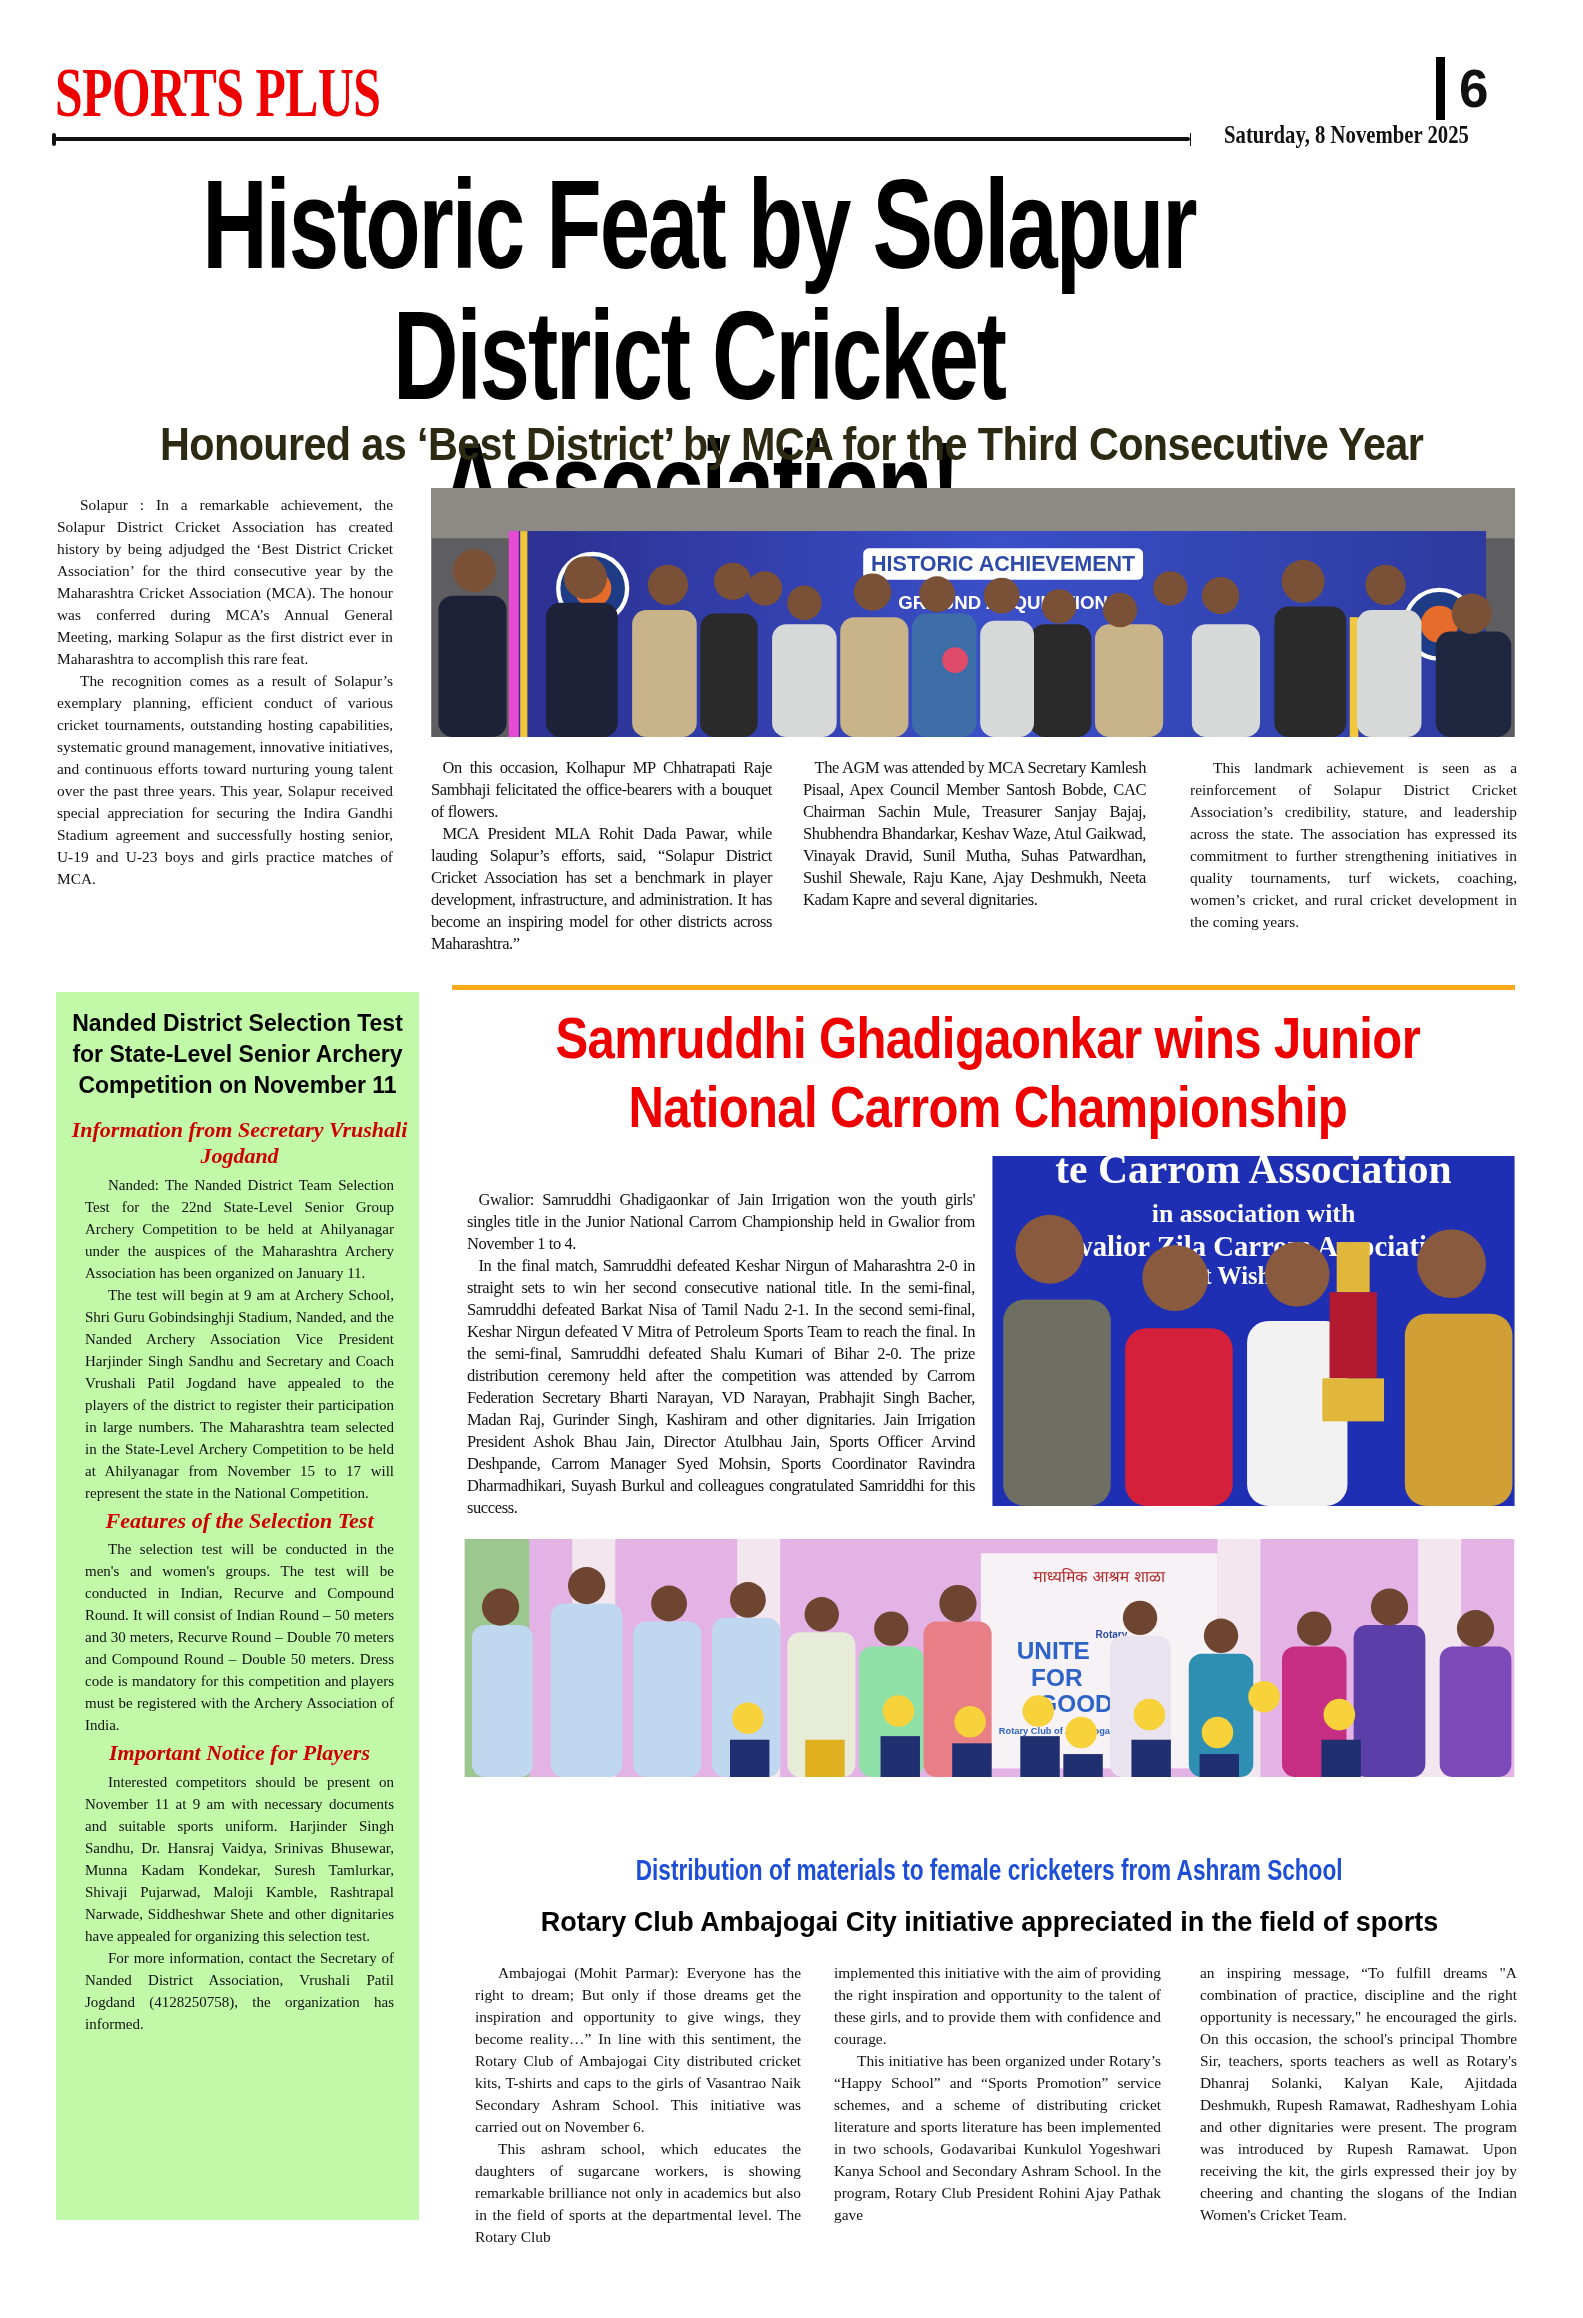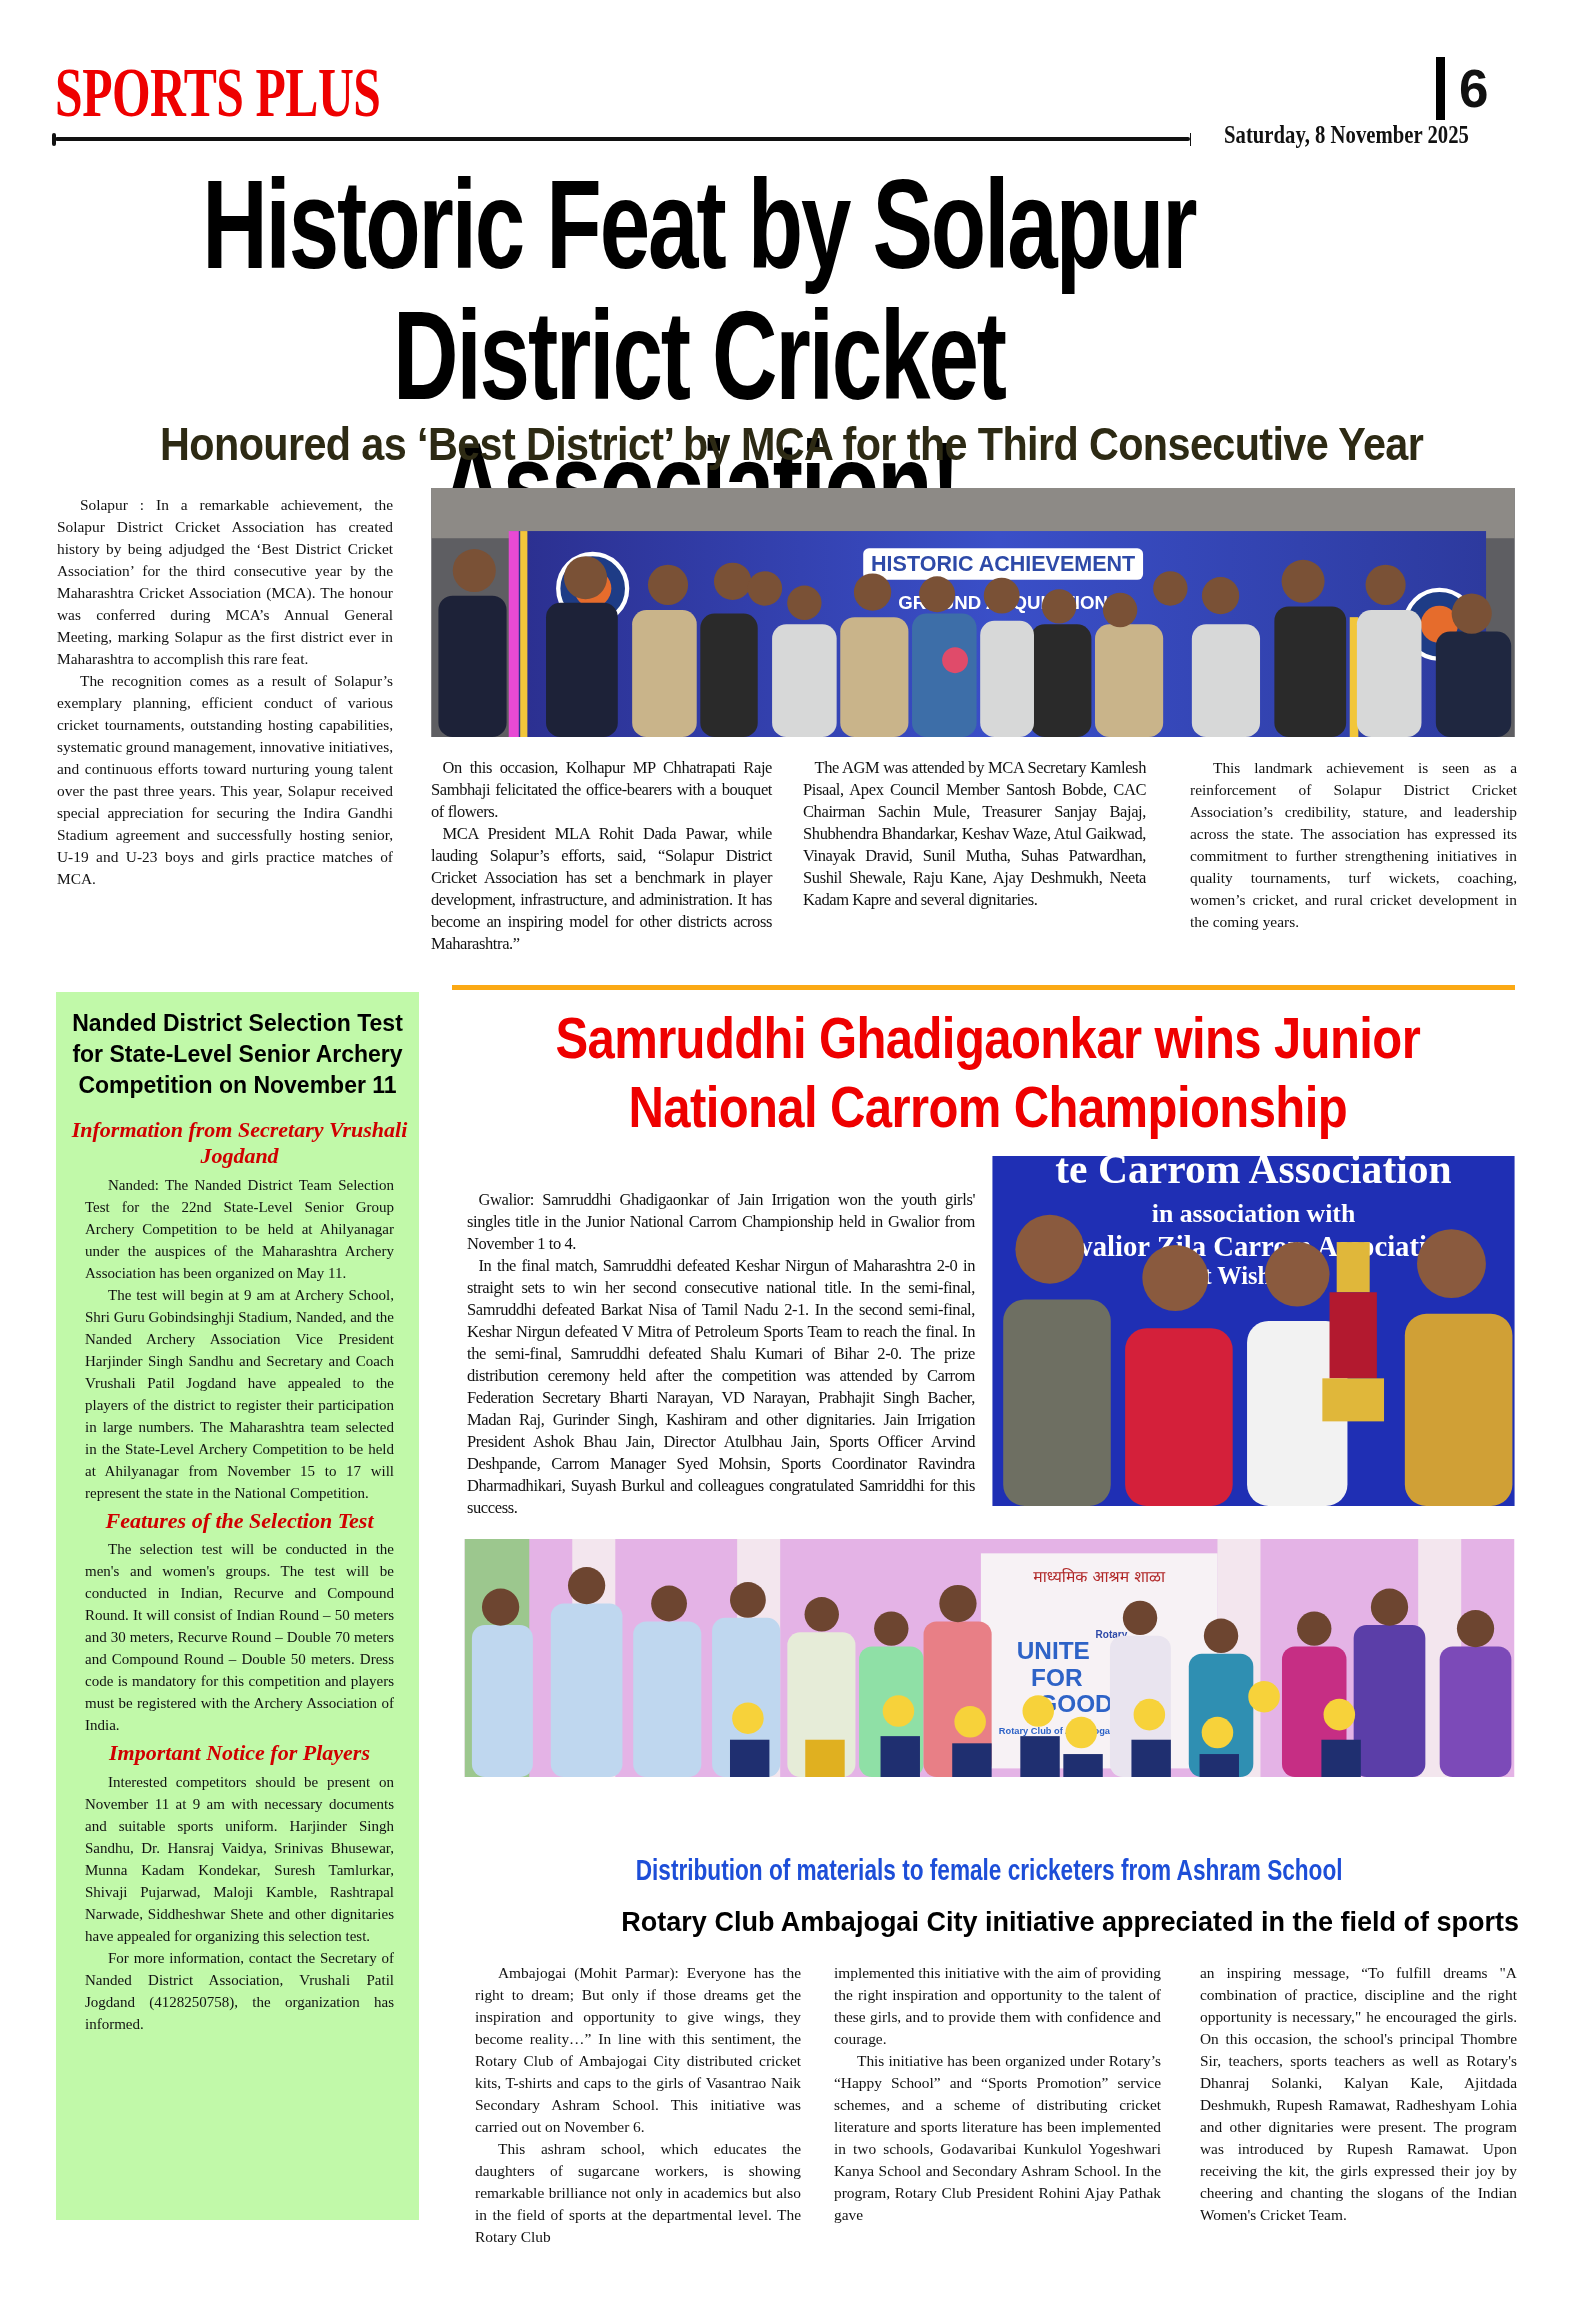--- a/index.html
+++ b/index.html
@@ -44,21 +44,21 @@
   
   #carrom-headline { left: 460px; top: 1004px; width: 1056px; text-align: center; font-family: "Liberation Sans", sans-serif; font-weight: 700; color: #ee0000; font-size: 57px; line-height: 69px; letter-spacing: -0.7px; }
   #carrom-headline span { display: inline-block; transform: scaleX(0.86); }
   #carrom-body { left: 467px; top: 1155px; width: 508px; margin-top: 34px; }
   #carrom-photo { left: 992px; top: 1156px; width: 523px; height: 350px; overflow: hidden; }
 
   
   #rotary-photo { left: 464px; top: 1539px; width: 1051px; height: 238px; overflow: hidden; }
   #rotary-headline { left: 460px; top: 1849px; width: 1059px; text-align: center; font-family: "Liberation Sans", sans-serif; font-weight: 700; color: #1d4ed8; font-size: 29px; line-height: 43px; white-space: nowrap; }
   #rotary-headline span { display: inline-block; transform: scaleX(0.78); }
-  #rotary-subhead { left: 460px; top: 1906px; width: 1059px; text-align: right; font-family: "Liberation Sans", sans-serif; font-weight: 700; color: #000; font-size: 27px; line-height: 33px; white-space: nowrap; }
+  #rotary-subhead { left: 460px; top: 1906px; width: 1059px; text-align: center; font-family: "Liberation Sans", sans-serif; font-weight: 700; color: #000; font-size: 27px; line-height: 33px; white-space: nowrap; }
   #rotary-col-1 { left: 467px; top: 1962px; width: 326px; margin-left: 8px; }
   #rotary-col-2 { left: 834px; top: 1962px; width: 327px; }
   #rotary-col-3 { left: 1200px; top: 1962px; width: 317px; }
 </style>
 </head>
 <body>
 
 <div class="abs" id="masthead-title">SPORTS PLUS</div>
 <div class="abs" id="masthead-rule"></div>
 <div class="abs" id="page-bar"></div>
@@ -157,21 +157,21 @@
 <div class="abs body-text" id="lead-col-4">
   <p>This landmark achievement is seen as a reinforcement of Solapur District Cricket Association’s credibility, stature, and leadership across the state. The association has expressed its commitment to further strengthening initiatives in quality tournaments, turf wickets, coaching, women’s cricket, and rural cricket development in the coming years.</p>
 </div>
 
 <div class="abs" id="orange-rule"></div>
 
 <div class="abs" id="archery-box"></div>
 <div class="abs" id="archery-headline">Nanded District Selection Test for State-Level Senior Archery Competition on November 11</div>
 <div class="abs body-text" id="archery-body">
   <div class="red-sub">Information from Secretary Vrushali Jogdand</div>
-  <p>Nanded: The Nanded District Team Selection Test for the 22nd State-Level Senior Group Archery Competition to be held at Ahilyanagar under the auspices of the Maharashtra Archery Association has been organized on May 11.</p>
+  <p>Nanded: The Nanded District Team Selection Test for the 22nd State-Level Senior Group Archery Competition to be held at Ahilyanagar under the auspices of the Maharashtra Archery Association has been organized on January 11.</p>
   <p>The test will begin at 9 am at Archery School, Shri Guru Gobindsinghji Stadium, Nanded, and the Nanded Archery Association Vice President Harjinder Singh Sandhu and Secretary and Coach Vrushali Patil Jogdand have appealed to the players of the district to register their participation in large numbers. The Maharashtra team selected in the State-Level Archery Competition to be held at Ahilyanagar from November 15 to 17 will represent the state in the National Competition.</p>
   <div class="red-sub">Features of the Selection Test</div>
   <p>The selection test will be conducted in the men's and women's groups. The test will be conducted in Indian, Recurve and Compound Round. It will consist of Indian Round – 50 meters and 30 meters, Recurve Round – Double 70 meters and Compound Round – Double 50 meters. Dress code is mandatory for this competition and players must be registered with the Archery Association of India.</p>
   <div class="red-sub">Important Notice for Players</div>
   <p>Interested competitors should be present on November 11 at 9 am with necessary documents and suitable sports uniform. Harjinder Singh Sandhu, Dr. Hansraj Vaidya, Srinivas Bhusewar, Munna Kadam Kondekar, Suresh Tamlurkar, Shivaji Pujarwad, Maloji Kamble, Rashtrapal Narwade, Siddheshwar Shete and other dignitaries have appealed for organizing this selection test.</p>
   <p>For more information, contact the Secretary of Nanded District Association, Vrushali Patil Jogdand (4128250758), the organization has informed.</p>
 </div>
 
 <div class="abs" id="carrom-headline">
   <span>Samruddhi Ghadigaonkar wins Junior</span><br>

